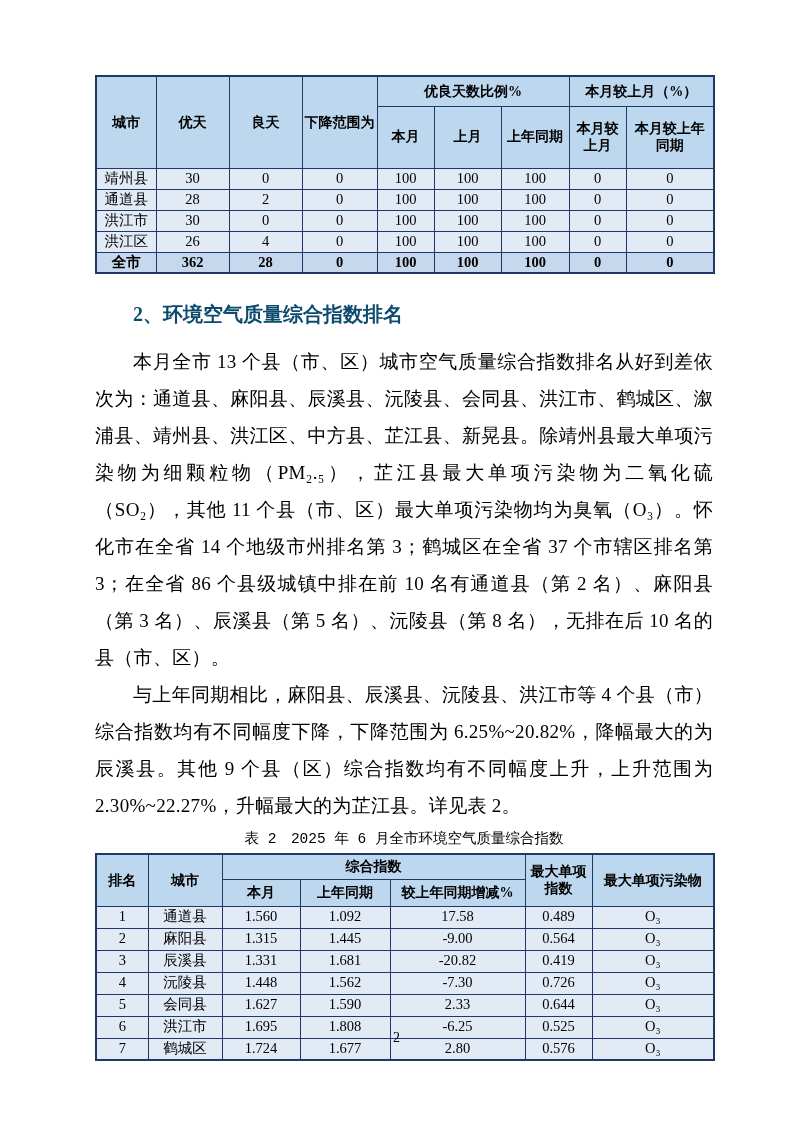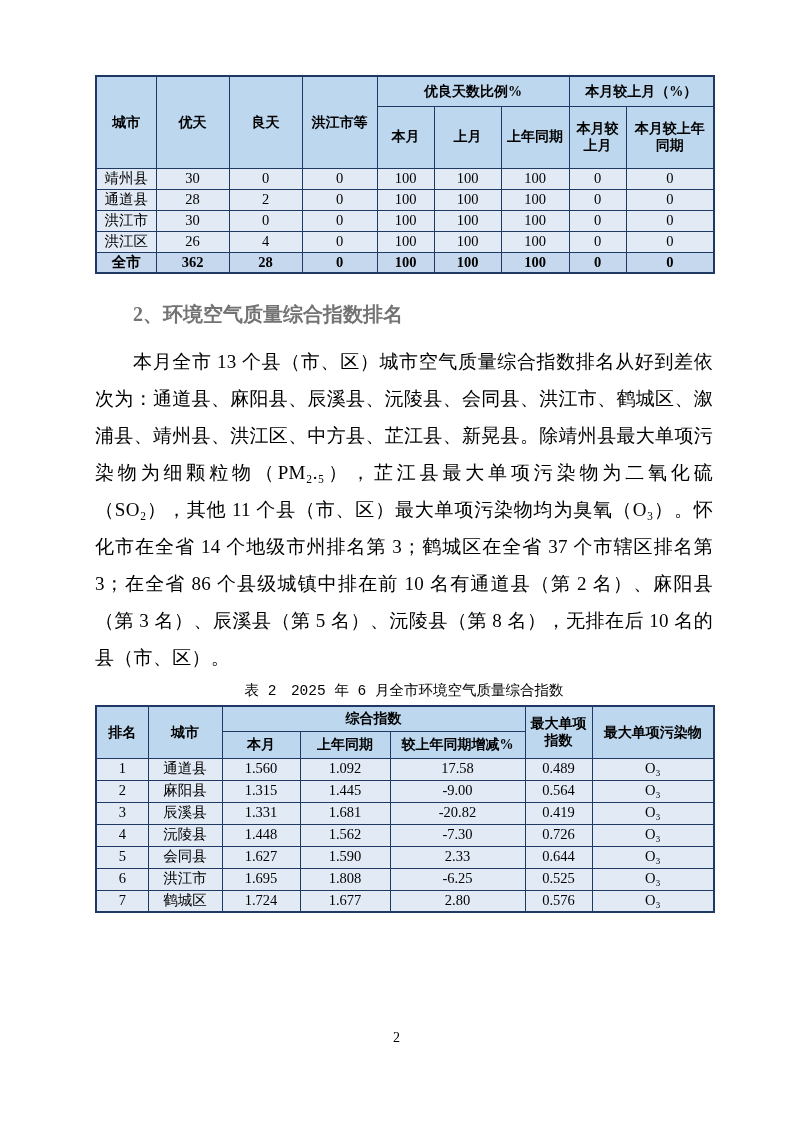--- a/index.html
+++ b/index.html
@@ -18,21 +18,21 @@
         overflow:hidden;}
   th{background:var(--header-bg,#BDD7EE);font-weight:bold;font-size:14px;line-height:1.25;margin-left:44px;}
   td{background:var(--row-bg,#E2EAF5);font-size:14.5px;line-height:1.2;}
   tbody.total td{background:var(--total-bg,#C6D8EE);font-weight:bold;margin-left:32px;}
 
   #table1 thead tr.group-row{height:30px;}
   #table1 thead tr.sub-row{height:62px;}
   #table1 tbody tr{height:21px;}
 
   .section-heading{
-    font-size:20px;font-weight:bold;color:#737373;
+    font-size:20px;font-weight:bold;color:#0c4a6e;
     margin:25px 0 0 38px;line-height:30px;
   }
   .body-para{
     width:618px;margin:0;font-size:19px;line-height:37px;
     text-align:justify;text-indent:2em;letter-spacing:0.3px;
   }
   .body-para.first{margin-top:14px;}
   .caption{text-align:center;font-size:14.5px;margin-top:5px;line-height:20px;font-family:Liberation Mono, monospace;}
 
   #table2{margin-top:4px;}
@@ -61,21 +61,21 @@
           <col style="width:67px">
         <col style="width:68px">
           <col style="width:57px">
           <col style="width:88px">
       </colgroup>
       <thead>
         <tr class="group-row">
           <th rowspan="2">城市</th>
           <th rowspan="2">优天</th>
           <th rowspan="2">良天</th>
-          <th rowspan="2">洪江市等</th>
+          <th rowspan="2">下降范围为</th>
           <th colspan="3">优良天数比例%</th>
           <th colspan="2">本月较上月（%）</th>
         </tr>
         <tr class="sub-row">
           <th>本月</th>
           <th>上月</th>
           <th>上年同期</th>
           <th>本月较上月</th>
           <th>本月较上年同期</th>
         </tr>
@@ -137,20 +137,21 @@
             <td>100</td>
             <td>0</td>
             <td>0</td>
           </tr>
         </tbody>
     </table>
 
     <h2 class="section-heading">2、环境空气质量综合指数排名</h2>
 
     <p class="body-para first">本月全市 13 个县（市、区）城市空气质量综合指数排名从好到差依次为：通道县、麻阳县、辰溪县、沅陵县、会同县、洪江市、鹤城区、溆浦县、靖州县、洪江区、中方县、芷江县、新晃县。除靖州县最大单项污染物为细颗粒物（PM₂.₅），芷江县最大单项污染物为二氧化硫（SO₂），其他 11 个县（市、区）最大单项污染物均为臭氧（O₃）。怀化市在全省 14 个地级市州排名第 3；鹤城区在全省 37 个市辖区排名第 3；在全省 86 个县级城镇中排在前 10 名有通道县（第 2 名）、麻阳县（第 3 名）、辰溪县（第 5 名）、沅陵县（第 8 名），无排在后 10 名的县（市、区）。</p>
+    <p class="body-para">与上年同期相比，麻阳县、辰溪县、沅陵县、洪江市等 4 个县（市）综合指数均有不同幅度下降，下降范围为 6.25%~20.82%，降幅最大的为辰溪县。其他 9 个县（区）综合指数均有不同幅度上升，上升范围为 2.30%~22.27%，升幅最大的为芷江县。详见表 2。</p>
 
     <div class="caption">表 2　2025 年 6 月全市环境空气质量综合指数</div>
 
     <table id="table2">
       <colgroup>
         <col style="width:52px">
           <col style="width:74px">
           <col style="width:78px">
         <col style="width:90px">
           <col style="width:135px">

